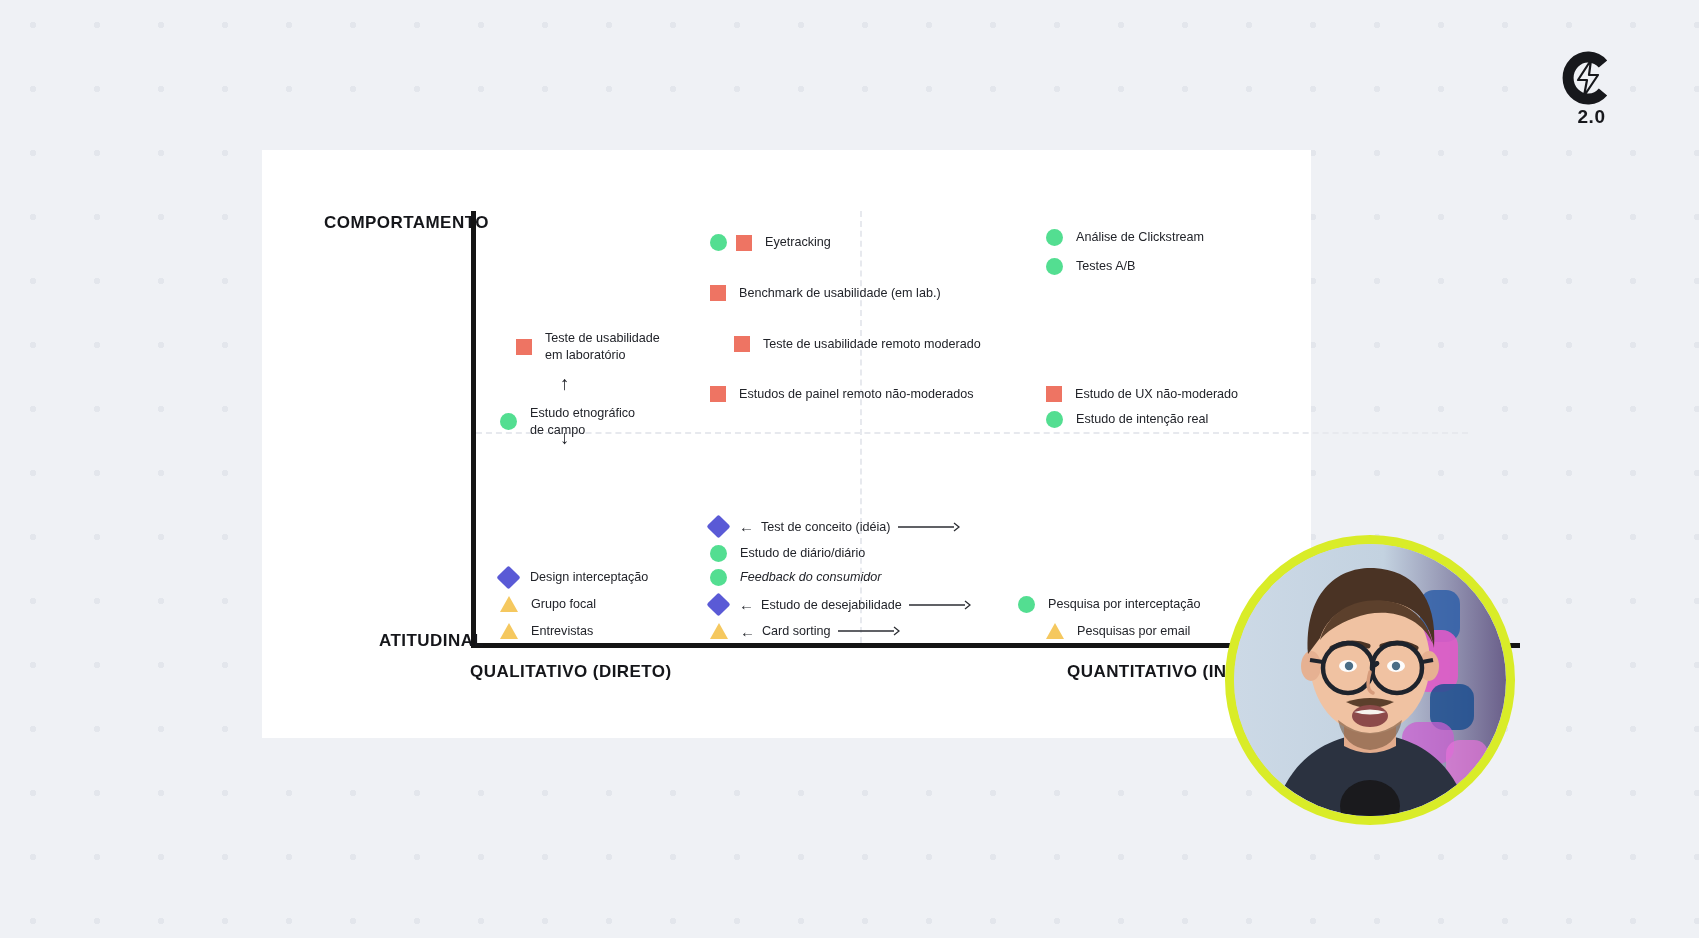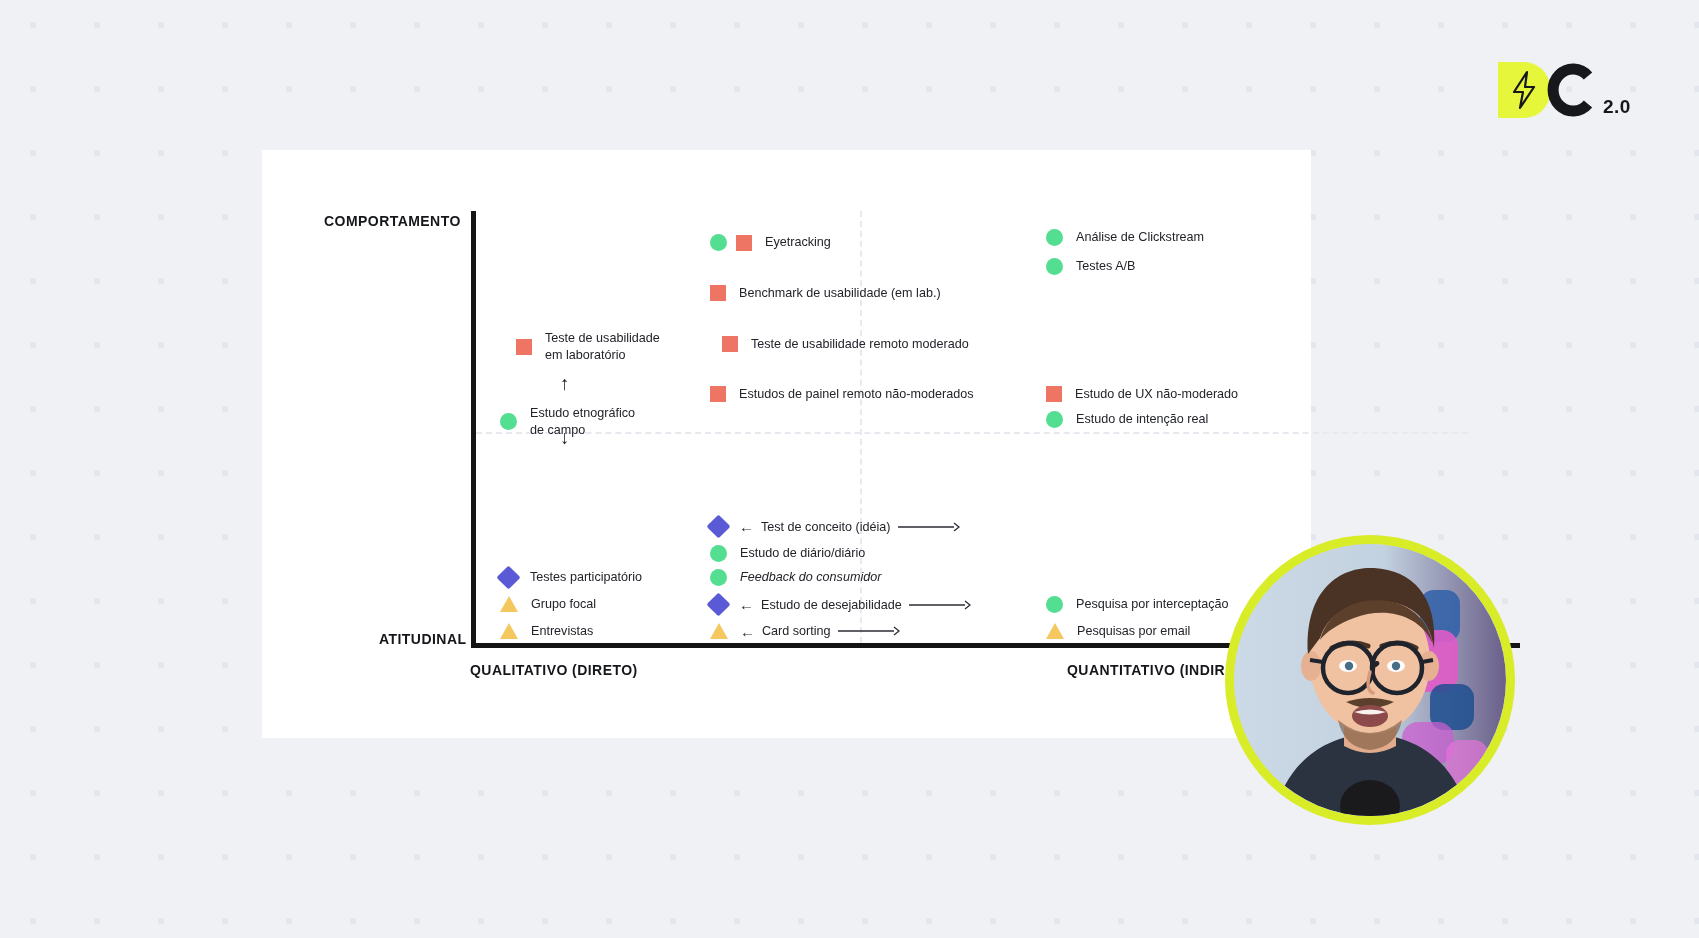--- a/index.html
+++ b/index.html
@@ -12,22 +12,22 @@
   #dot-pattern{
     position:absolute;inset:0;
     background-image:
       radial-gradient(circle at 3px 3px, #e3e6ec 0 3px, rgba(227,230,236,0) 3.2px);
     background-size:64px 64px;
     background-position:222px 22px;
     pointer-events:none;
   }
   
   #logo{
-    position:absolute;left:1498px;top:56px;width:180px;height:62px;
-    display:flex;align-items:flex-end;
+    position:absolute;left:1498px;top:50px;width:180px;height:62px;
+    display:flex;align-items:center;flex-direction:column;
   }
   .logo-d{
     position:relative;width:52px;height:56px;background:#e6f73b;
     border-radius:0 26px 26px 0;
   }
   .logo-bolt{
     position:absolute;left:11px;top:8px;width:30px;height:40px;
   }
   .logo-c{
     margin-left:-6px;width:52px;height:56px;position:relative;
@@ -55,21 +55,21 @@
   .grid-v{
     position:absolute;left:598px;top:61px;width:0;height:432px;
     border-left:2px dashed #e7e9ee;
   }
   .grid-h{
     position:absolute;left:214px;top:282px;width:992px;height:0;
     border-top:2px dashed #e7e9ee;
   }
   
   .axis-title{
-    position:absolute;font-weight:700;font-size:14px;color:#15161a;
+    position:absolute;font-weight:700;font-size:17px;color:#15161a;
     letter-spacing:.45px;white-space:nowrap;
   }
   #lbl-comportamento{left:62px;top:63px;}
   #lbl-atitudinal{left:117px;top:481px;}
   #lbl-qualitativo{left:208px;top:512px;}
   #lbl-quantitativo{left:805px;top:512px;}
 
   
   .vert-arrow{
     position:absolute;font-size:19px;color:#23252b;line-height:1;
@@ -172,21 +172,21 @@
           </div>
           <div class="item-label">Benchmark de usabilidade (em lab.)</div>
         </div>
         <div class="item" style="left: 238px; top: 180px; margin-left: 16px;">
           <div class="marks">
             <span class="mk square"></span>
           </div>
           <div class="item-label two-line">Teste de usabilidade
 em laboratório</div>
         </div>
-        <div class="item" style="left: 448px; top: 186px; padding-left: 12px;">
+        <div class="item" style="left: 460px; top: 186px; padding-left: 12px;">
           <div class="marks">
             <span class="mk square"></span>
           </div>
           <div class="item-label">Teste de usabilidade remoto moderado</div>
         </div>
         <div class="item" style="left: 448px; top: 236px;">
           <div class="marks">
             <span class="mk square"></span>
           </div>
           <div class="item-label">Estudos de painel remoto não-moderados</div>
@@ -234,21 +234,21 @@
         <div class="item" style="left: 448px; top: 419px; font-style: italic;">
           <div class="marks">
             <span class="mk circle"></span>
           </div>
           <div class="item-label">Feedback do consumidor</div>
         </div>
         <div class="item" style="left: 238px; top: 419px;">
           <div class="marks">
             <span class="mk diamond"></span>
           </div>
-          <div class="item-label">Testes participatório</div>
+          <div class="item-label">Design interceptação</div>
         </div>
         <div class="item" style="left: 238px; top: 446px;">
           <div class="marks">
             <span class="mk triangle"></span>
           </div>
           <div class="item-label">Grupo focal</div>
         </div>
         <div class="item" style="left: 448px; top: 446px;">
           <div class="marks">
             <span class="mk diamond"></span>
@@ -257,21 +257,21 @@
             <span class="arr">←</span>
             <span>Estudo de desejabilidade</span>
             <span class="arr-long">
               <svg width="62" height="12" viewBox="0 0 62 12">
                 <line x1="0" y1="6" x2="56" y2="6" stroke="#2b2d33" stroke-width="1.3"></line>
                 <path d="M56 2 L61 6 L56 10" fill="none" stroke="#2b2d33" stroke-width="1.3"></path>
               </svg>
             </span>
           </span>
         </div>
-        <div class="item" style="left: 784px; top: 446px;">
+        <div class="item" style="left: 756px; top: 446px;">
           <div class="marks">
             <span class="mk circle"></span>
           </div>
           <div class="item-label">Pesquisa por interceptação</div>
         </div>
         <div class="item" style="left: 238px; top: 473px; justify-content: space-between;">
           <div class="marks">
             <span class="mk triangle"></span>
           </div>
           <div class="item-label">Entrevistas</div>

